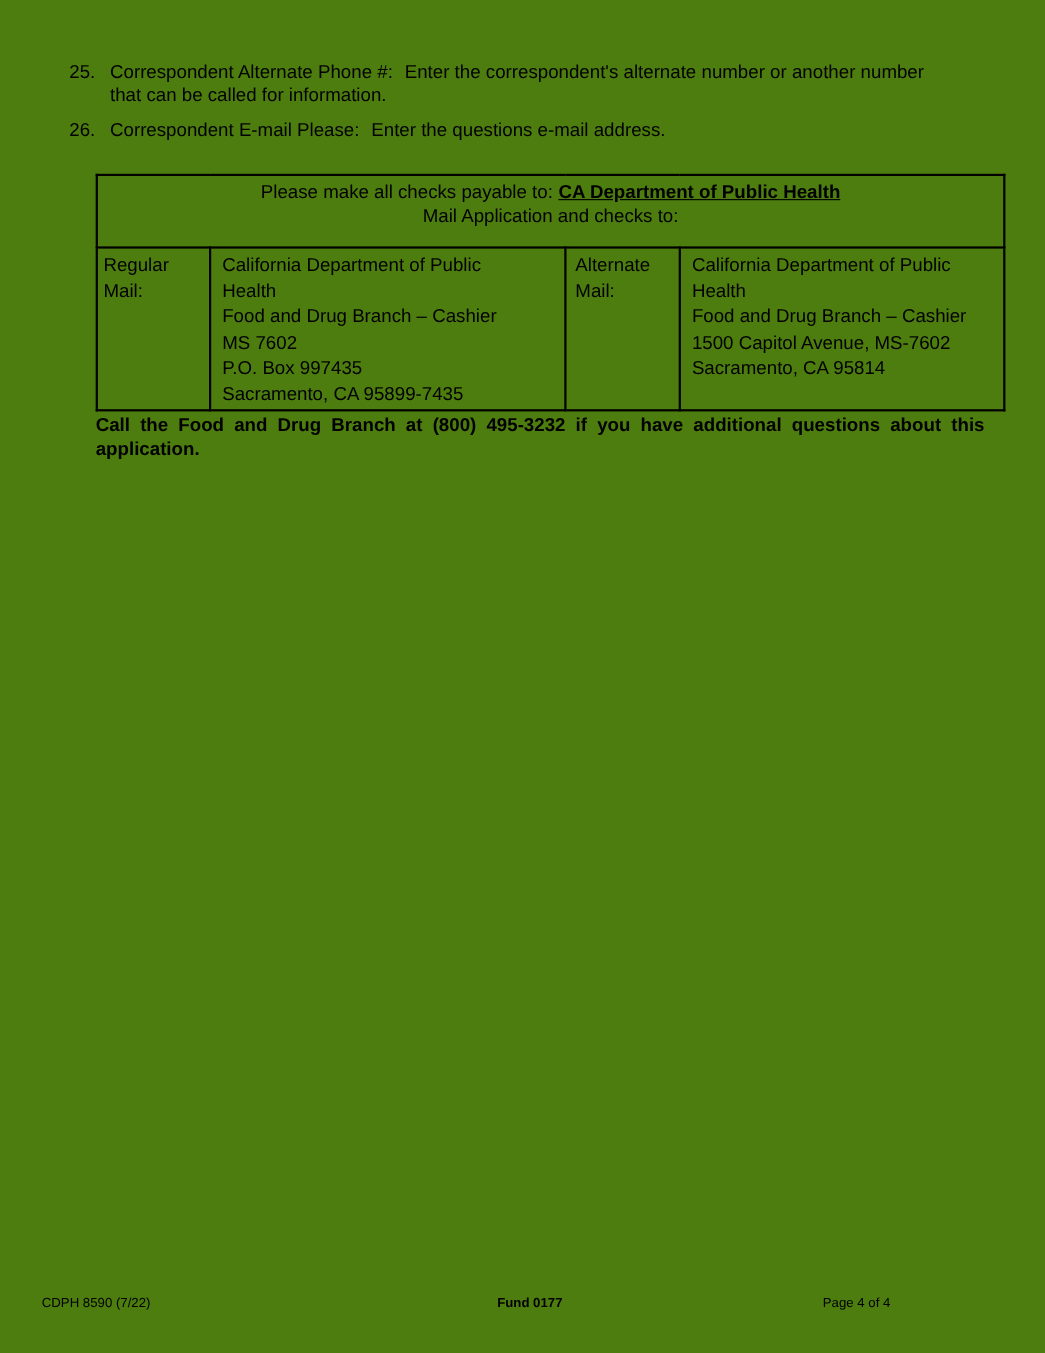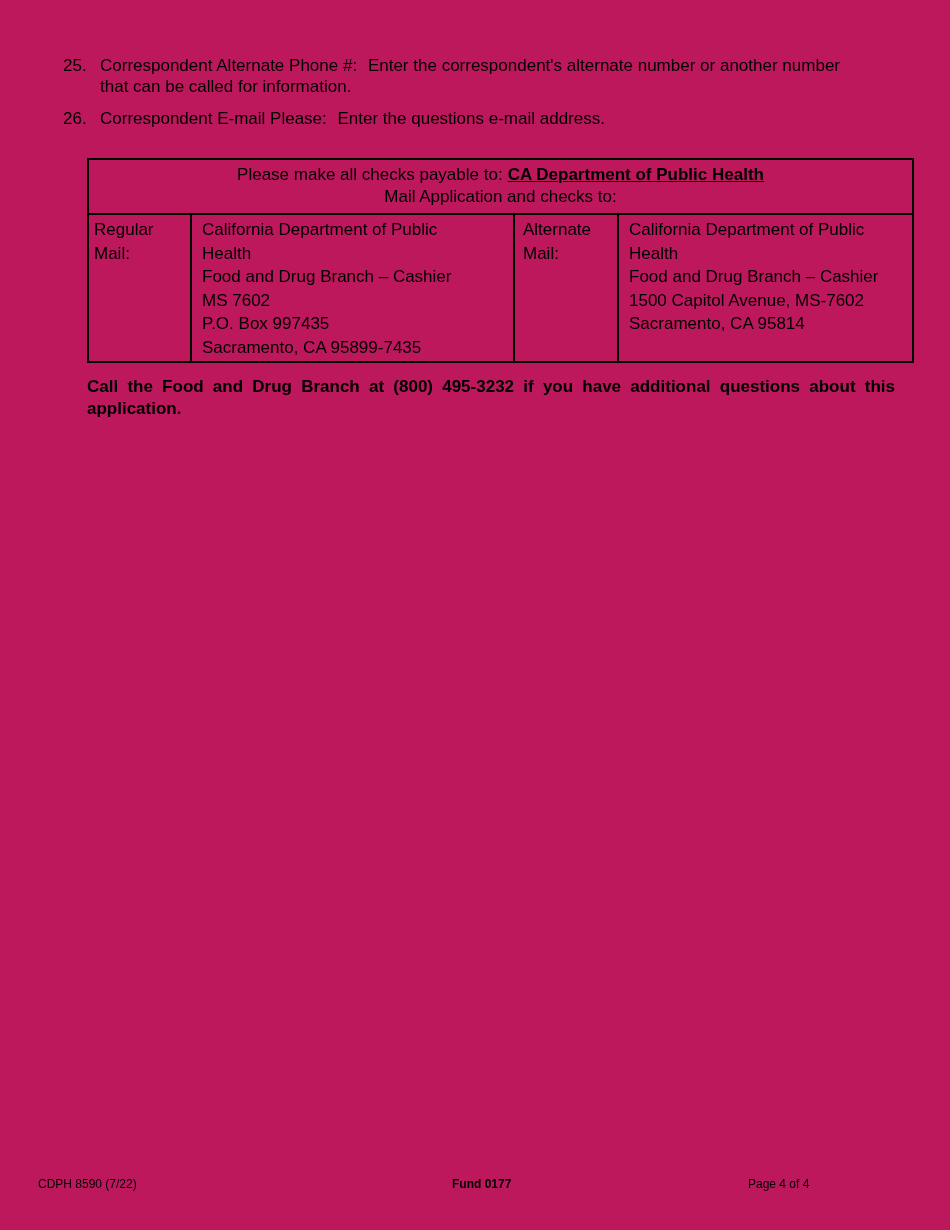--- a/index.html
+++ b/index.html
@@ -1,20 +1,20 @@
 <!DOCTYPE html>
 <html><head>
 <meta charset="utf-8">
 <style>
   html, body { margin: 0; padding: 0; background: #ffffff; }
   .page {
     position: relative;
     width: 950px;
     height: 1230px;
-    background: #be185d;
+    background: #4d7c0f;
     color: #000000;
     font-family: "Liberation Sans", "DejaVu Sans", sans-serif;
     font-size: 17px;
     overflow: hidden;
   }
 
   
   .num-item {
     position: absolute;
     left: 63px;
@@ -42,21 +42,21 @@
     border-collapse: collapse;
     table-layout: fixed;
   }
   .mail-table td {
     border: 2px solid #000000;
     vertical-align: top;
     font-size: 17px;
   }
   .mail-table .hdr {
     text-align: center;
-    padding: 4px 6px 5px 6px;
+    padding: 4px 6px 16px 6px;
     line-height: 22px;
   }
   .payee { font-weight: bold; text-decoration: underline; margin-left: 5px; }
   .mail-table .lbl  { padding: 3px 4px 2px 5px;  line-height: 23.5px; }
   .mail-table .lbl3 { padding-left: 8px; }
   .mail-table .addr {
     padding: 3px 6px 2px 10px;
     line-height: 23.5px;
     white-space: pre-line;
   }

